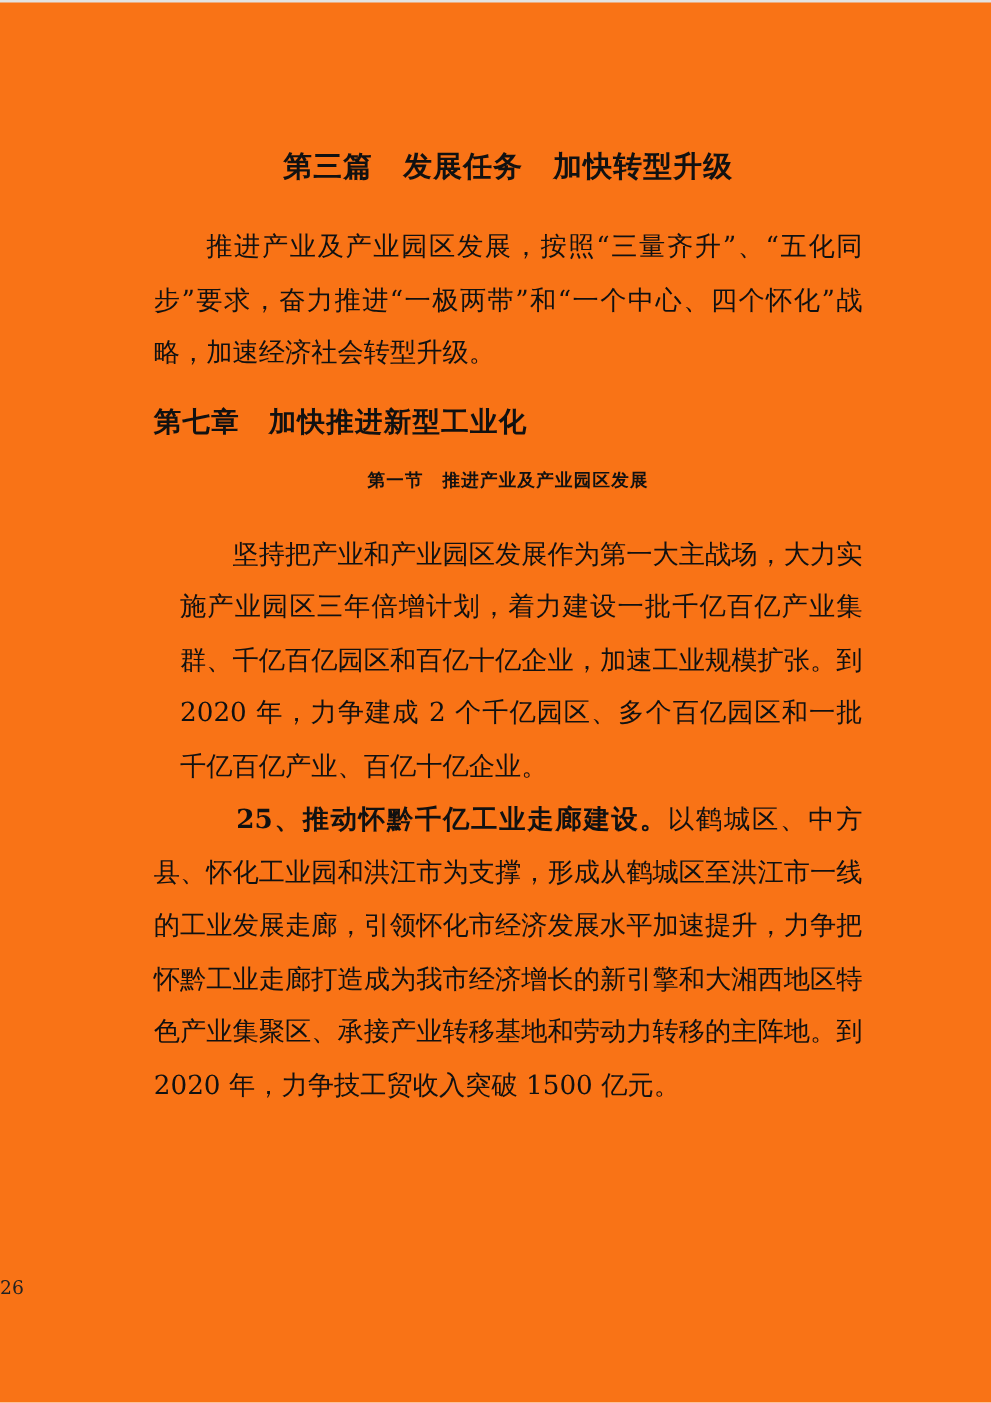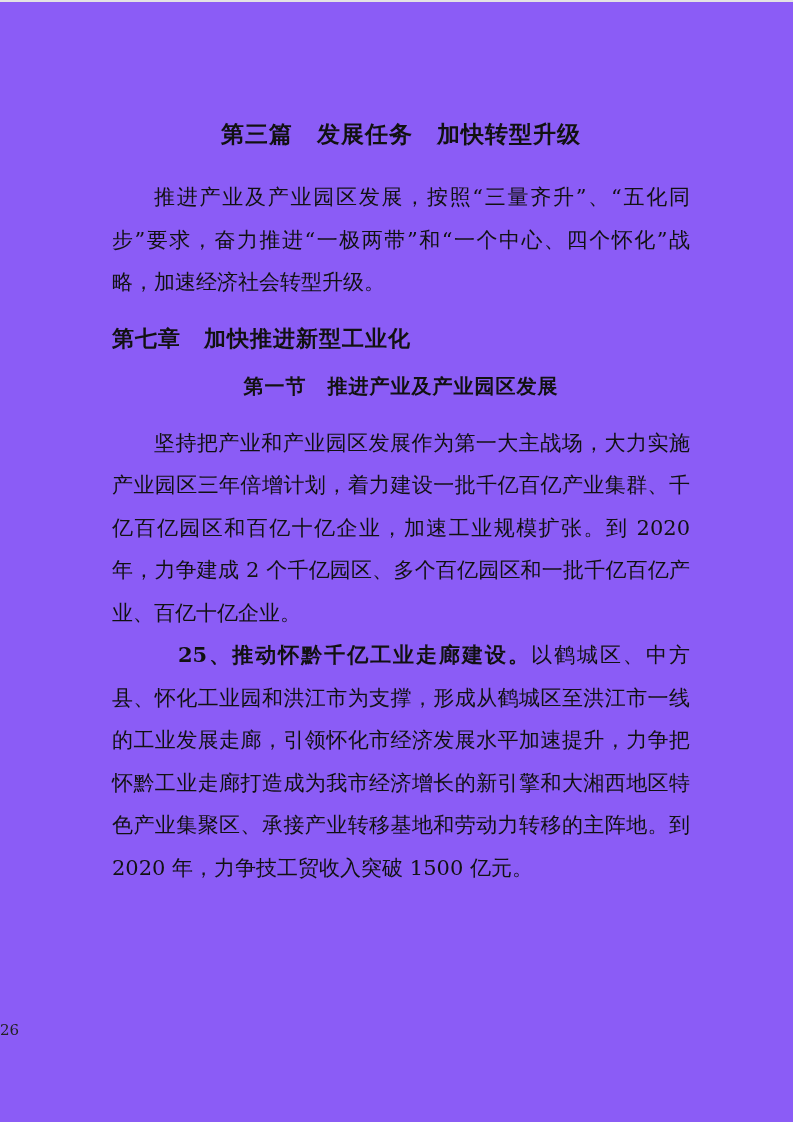--- a/index.html
+++ b/index.html
@@ -5,26 +5,27 @@
   html, body {
     margin: 0;
     padding: 0;
     background: #ffffff;
   }
   .page {
     position: relative;
     width: 793px;
     height: 1122px;
     margin: 0 auto;
-    background: #8b5cf6;
+    background: #f97316;
     overflow: hidden;
     border-top: 2px solid #e3e3e3;
     box-sizing: border-box;
     font-family: "DejaVu Serif", "Liberation Serif", serif;
     color: #111111;
+    padding-left: 11px;
   }
   .content {
     padding: 0 103px 0 112px;
   }
   .doc-title {
     margin: 0;
     padding-top: 112px;
     font-size: 23px;
     line-height: 40px;
     font-weight: bold;
@@ -47,29 +48,30 @@
     margin: 18px 0 0 0;
     font-size: 22px;
     line-height: 34px;
     font-weight: bold;
     text-align: left;
     font-family: "DejaVu Sans", "Liberation Sans", sans-serif;
     letter-spacing: 1px;
   }
   .section-heading {
     margin: 14px 0 0 0;
-    font-size: 20px;
+    font-size: 14px;
     line-height: 32px;
     font-weight: bold;
     text-align: center;
     font-family: Liberation Serif, serif;
     letter-spacing: 1px;
   }
   .body-start {
     margin-top: 20px;
+    margin-left: 21px;
   }
   .lead-bold {
     font-weight: bold;
     margin-left: 24px;
   }
   .page-number {
     position: absolute;
     top: 1018px;
     left: 0;
     width: 100%;

